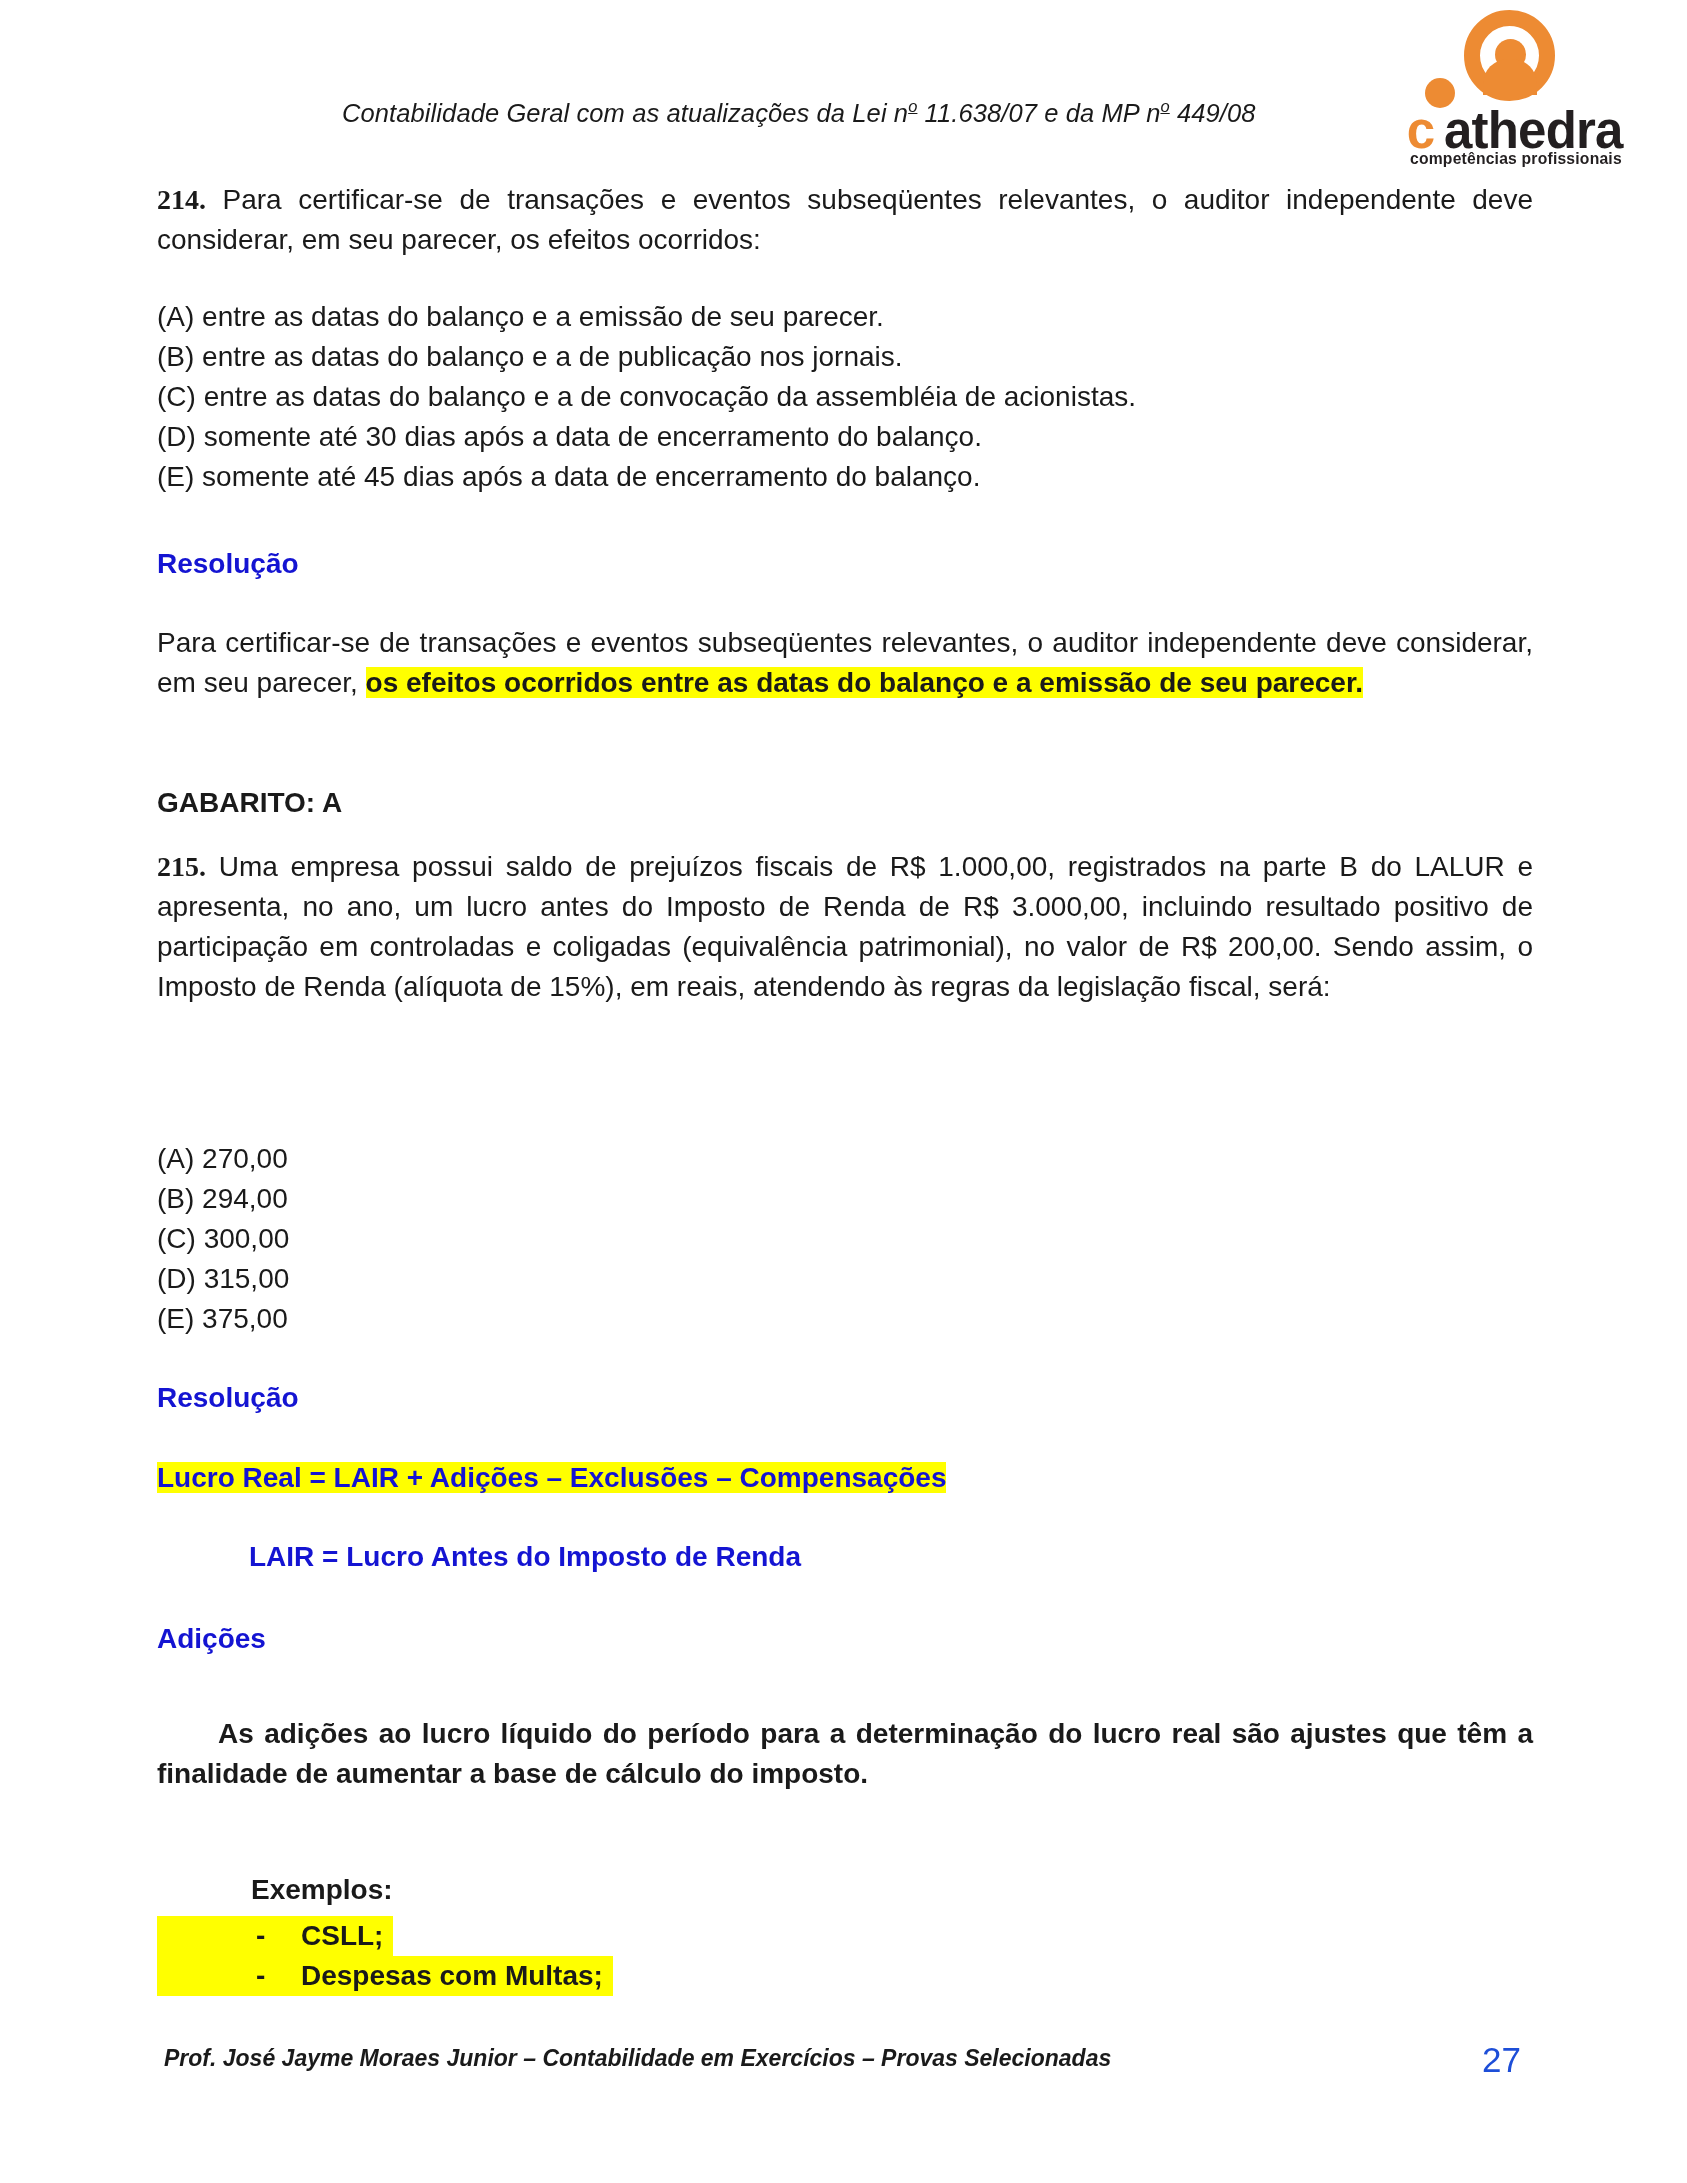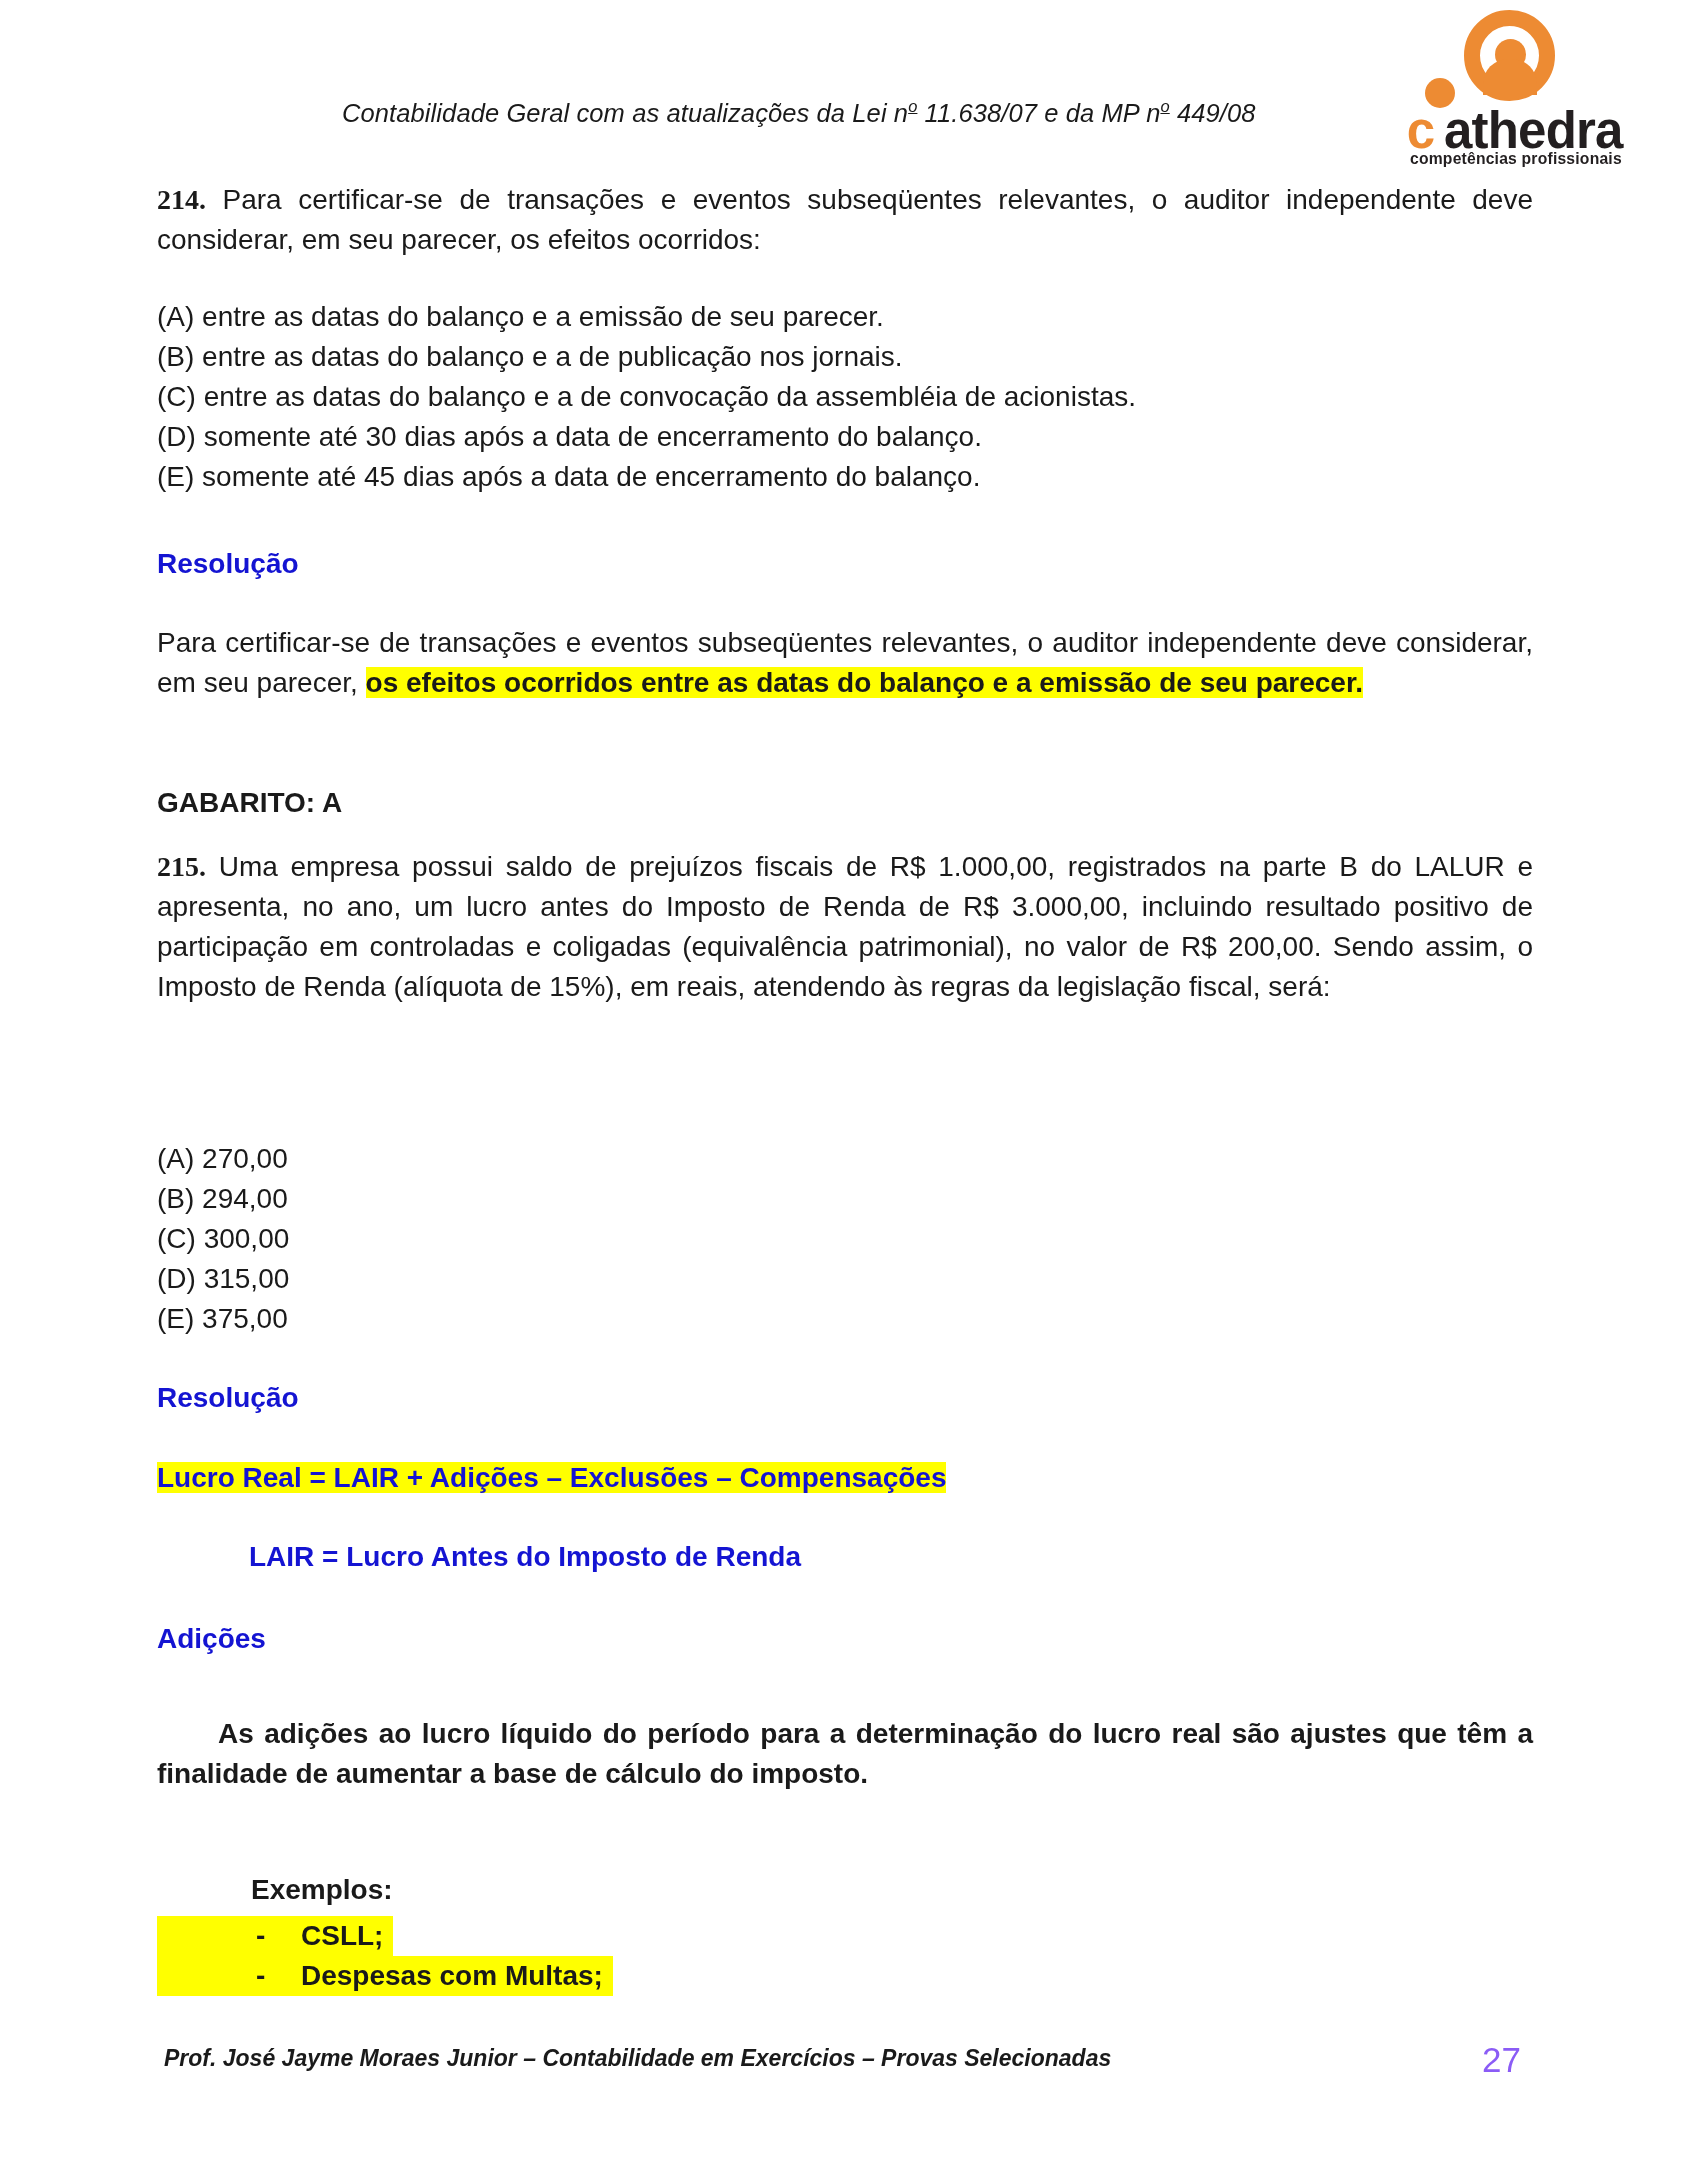--- a/index.html
+++ b/index.html
@@ -154,21 +154,21 @@
     font-weight: bold;
     font-style: italic;
     color: #1a1a1a;
     white-space: nowrap;
   }
   .footer-page {
     position: absolute;
     left: 1318px;
     top: -5px;
     font-size: 35px;
-    color: #8b5cf6;
+    color: #1d4ed8;
   }
 </style>
 </head>
 <body>
 
 <div class="page">
 
   <div class="header">
     <div class="header-title"><span>Contabilidade Geral com as atualizações da Lei n</span><sup>o</sup><span> 11.638/07 e da MP n</span><sup>o</sup><span> 449/08</span></div>
   </div>

